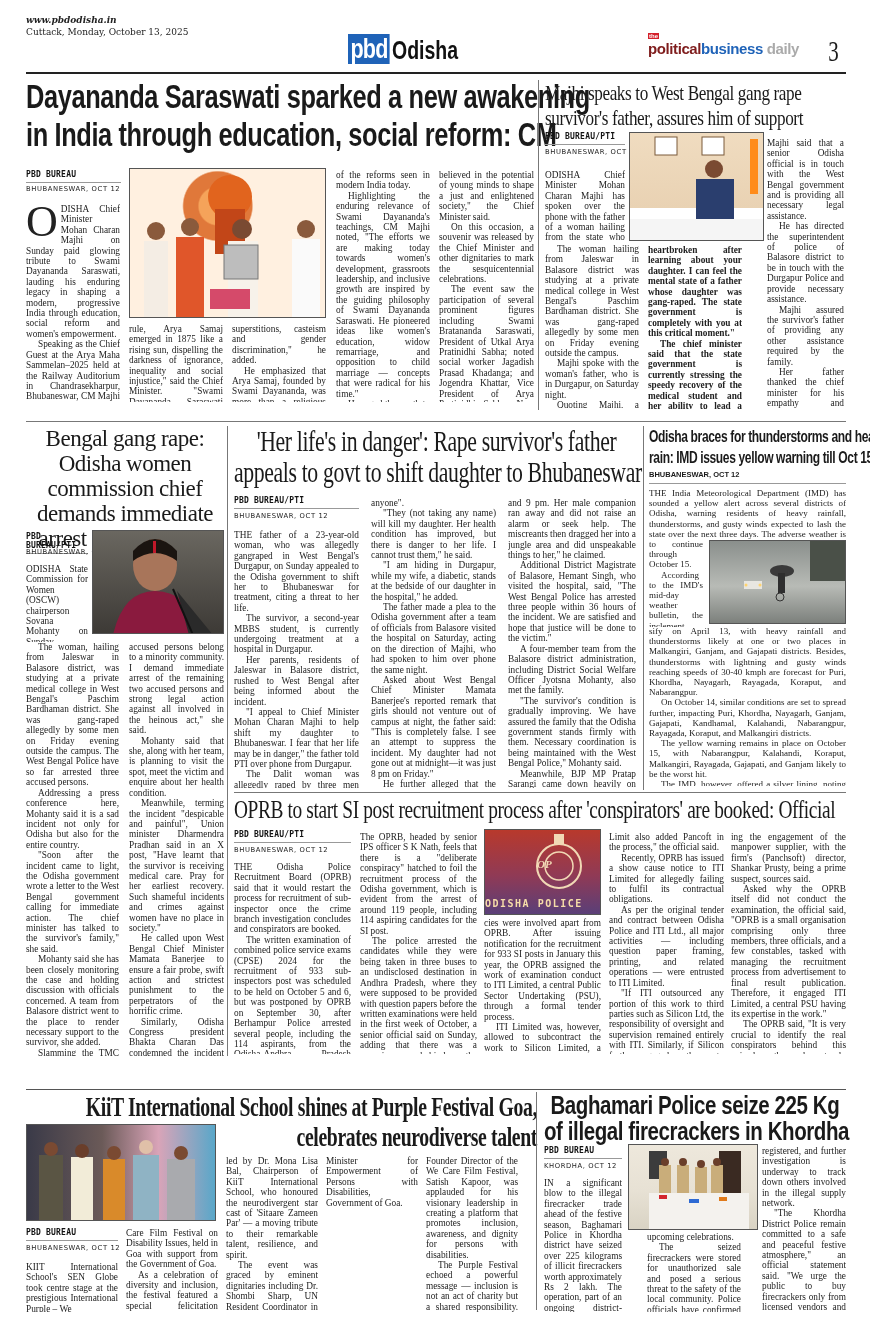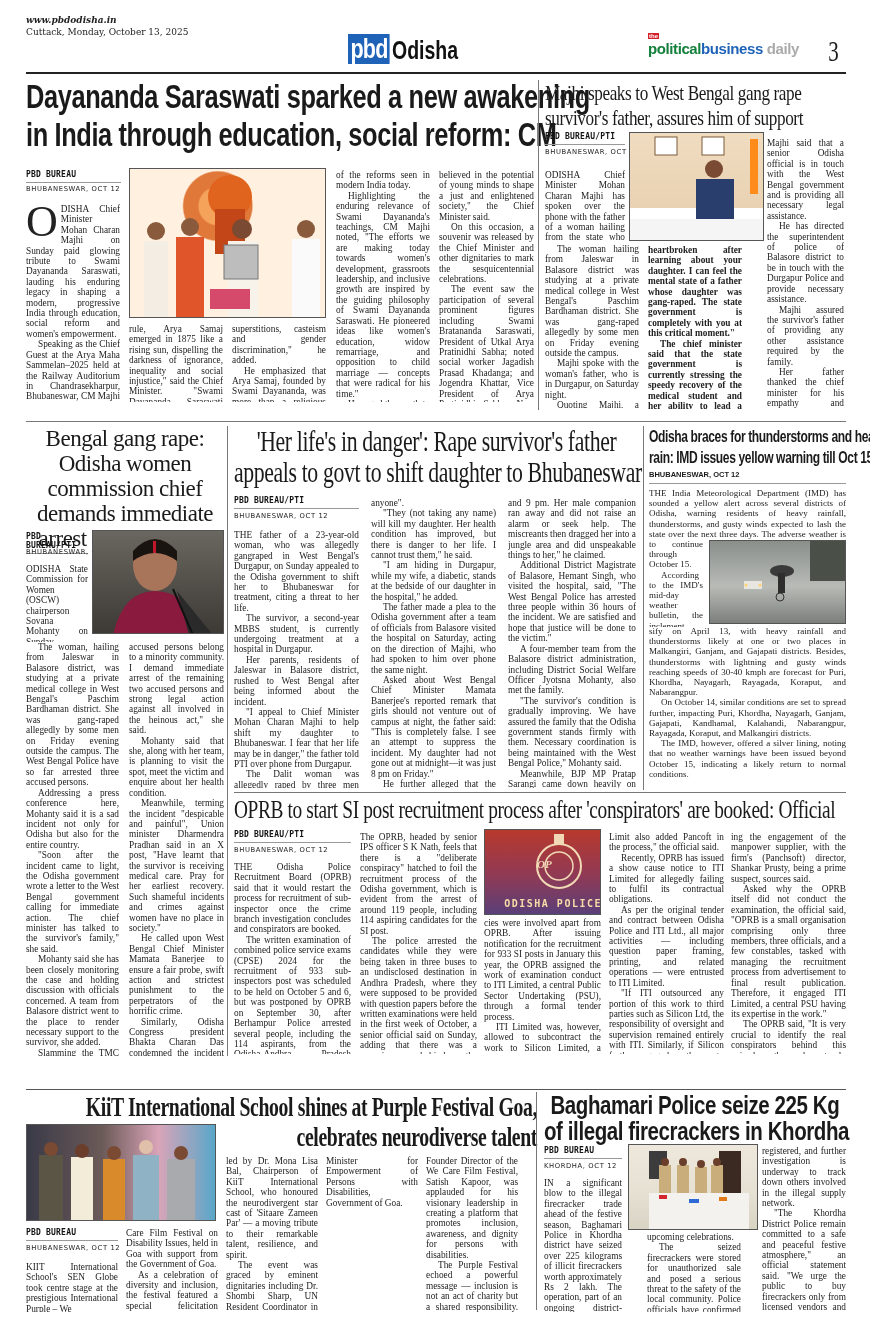--- a/index.html
+++ b/index.html
@@ -6,21 +6,21 @@
   body { width: 870px; height: 1343px; background: #fff; font-family: "Liberation Serif", serif; color: #1a1a1a; overflow: hidden; position: relative; }
   .abs { position: absolute; }
   .masthead-left { left: 26px; top: 14px; font-family: "DejaVu Serif", serif; font-size: 9px; line-height: 12px; color: #222; }
   .masthead-left .url { font-style: italic; font-weight: bold; }
   .brand { left: 348px; top: 34px; display: flex; align-items: flex-end; gap: 4px; }
   .brand .pbd { background: #1f63b8; color: #fff; font-family: "Liberation Sans", sans-serif; font-weight: bold; font-size: 27px; line-height: 30px; padding: 0 3px; letter-spacing: -1px; transform: scaleX(0.8); transform-origin: left; }
   .brand .odisha { font-family: "Liberation Sans", sans-serif; font-weight: bold; font-size: 25px; line-height: 28px; margin-left: -12px; transform: scaleX(0.78); transform-origin: left; color: #111; }
   .tpbd { left: 648px; top: 36px; font-family: "Liberation Sans", sans-serif; font-weight: bold; }
   .tpbd .the { display: inline-block; background: #d4202a; color: #fff; font-size: 6px; padding: 0 1px; position: absolute; top: -3px; left: 0; }
   .tpbd .name { font-size: 15px; letter-spacing: -0.4px; position: relative; top: 4px; }
-  .tpbd .p1 { color: #15803d; } .tpbd .p2 { color: #1f63b8; } .tpbd .p3 { color: #aaa; }
+  .tpbd .p1 { color: #7f1d1d; } .tpbd .p2 { color: #1f63b8; } .tpbd .p3 { color: #aaa; }
   .pageno { left: 826px; top: 36px; font-family: "Liberation Serif", serif; font-size: 30px; line-height: 30px; transform: scaleX(0.7); }
   .rule { background: #222; height: 2px; }
   .hr { background: #777; height: 1px; }
   .vr { background: #777; width: 1px; }
   .hl-sans { font-family: "Liberation Sans", sans-serif; font-weight: bold; letter-spacing: -0.5px; transform-origin: left top; }
   .hl-serif { font-family: "Liberation Serif", serif; letter-spacing: -0.5px; transform-origin: left top; }
   .byline { font-family: "DejaVu Sans Mono", monospace; font-size: 8px; font-weight: bold; color: #111; letter-spacing: 0.2px; }
   .byline.b { border-bottom: 1px solid #999; padding-bottom: 3px; }
   .dateline { font-family: "DejaVu Sans", sans-serif; font-size: 6.8px; letter-spacing: 0.6px; color: #222; }
   .col { font-size: 9.3px; line-height: 10.4px; text-align: justify; hyphens: auto; color: #222; overflow: hidden; }
@@ -230,20 +230,21 @@
       <rect x="68" y="32" width="7" height="20" fill="#2e2e2e"></rect>
       <circle cx="70" cy="56" r="4" fill="none" stroke="#333"></circle>
       <rect x="34" y="40" width="18" height="8" fill="#e8e6e0"></rect>
       <circle cx="36" cy="44" r="1.5" fill="#ffd36e"></circle>
         <circle cx="50" cy="44" r="1.5" fill="#ffd36e"></circle>
     </svg>
   </div>
   <div class="abs col" style="left:0; top:200px; width:197px; height:160px; font-size:9px; line-height:10.2px;">
     <p class="first">sify on April 13, with heavy rainfall and thunderstorms likely at one or two places in Malkangiri, Ganjam, and Gajapati districts. Besides, thunderstorms with lightning and gusty winds reaching speeds of 30-40 kmph are forecast for Puri, Khordha, Nayagarh, Rayagada, Koraput, and Nabarangpur.</p>
     <p>On October 14, similar conditions are set to spread further, impacting Puri, Khordha, Nayagarh, Ganjam, Gajapati, Kandhamal, Kalahandi, Nabarangpur, Rayagada, Koraput, and Malkangiri districts.</p>
+    <p>The yellow warning remains in place on October 15, with Nabarangpur, Kalahandi, Koraput, Malkangiri, Rayagada, Gajapati, and Ganjam likely to be the worst hit.</p>
     <p>The IMD, however, offered a silver lining, noting that no weather warnings have been issued beyond October 15, indicating a likely return to normal conditions.</p>
   </div>
 </div>
 
 <div class="abs hr" style="left:234px; top:792px; width:612px;"></div>
 
 <div class="abs" style="left:234px; top:796px; width:612px; height:258px;">
   <div class="hl-serif" style="font-size:26px; line-height:28px; white-space:nowrap; transform:scaleX(0.745);">OPRB to start SI post recruitment process after 'conspirators' are booked: Official</div>
   <div class="abs byline b" style="left:0; top:34px; width:117px;">PBD BUREAU/PTI</div>
   <div class="abs dateline" style="left:0; top:50px;">BHUBANESWAR, OCT 12</div>
@@ -257,21 +258,21 @@
     <p>The police arrested the candidates while they were being taken in three buses to an undisclosed destination in Andhra Pradesh, where they were supposed to be provided with question papers before the written examinations were held in the first week of October, a senior official said on Sunday, adding that there was a conspiracy behind the recruitment process.</p>
 
   </div>
   <div class="abs photo" style="left:250px; top:33px; width:117px; height:86px; background: linear-gradient(#b8392c, #8f3a56 55%, #5a3f78); padding-left: 16px;">
     <svg width="117" height="68">
       <circle cx="58" cy="36" r="22" fill="none" stroke="#f1d9b5" stroke-width="2"></circle>
       <circle cx="58" cy="36" r="14" fill="none" stroke="#f1d9b5" stroke-width="1.5"></circle>
       <rect x="53" y="4" width="10" height="10" fill="#f1d9b5"></rect>
     </svg>
     <div class="abs" style="left:52px; top:28px; color:#f1d9b5; font-family:'Liberation Serif',serif; font-style:italic; font-weight:bold; font-size:11px;">OP</div>
-    <div class="abs" style="left:0; top:68px; width:117px; text-align:right; color:#f5dca8; font-family:'DejaVu Sans Mono',monospace; font-weight:bold; font-size:10px; letter-spacing:1.5px;">ODISHA POLICE</div>
+    <div class="abs" style="left:0; top:68px; width:117px; text-align:left; color:#f5dca8; font-family:'DejaVu Sans Mono',monospace; font-weight:bold; font-size:10px; letter-spacing:1.5px;">ODISHA POLICE</div>
   </div>
   <div class="abs col" style="left:250px; top:122px; width:117px; height:136px;">
     <p class="first">cies were involved apart from OPRB. After issuing notification for the recruitment for 933 SI posts in January this year, the OPRB assigned the work of examination conduct to ITI Limited, a central Public Sector Undertaking (PSU), through a formal tender process.</p>
     <p>ITI Limited was, however, allowed to subcontract the work to Silicon Limited, a Bhubaneswar-based private company, for assistance in conducting the examination. Silicon Limited engaged a Berhampur-based firm named Panchsoft Limited.</p>
 
   </div>
   <div class="abs col" style="left:375px; top:36px; width:115px; height:222px;">
     <p class="first">Limit also added Pancoft in the process," the official said.</p>
     <p>Recently, OPRB has issued a show cause notice to ITI Limited for allegedly failing to fulfil its contractual obligations.</p>
     <p>As per the original tender and contract between Odisha Police and ITI Ltd., all major activities — including question paper framing, printing, and related operations — were entrusted to ITI Limited.</p>

